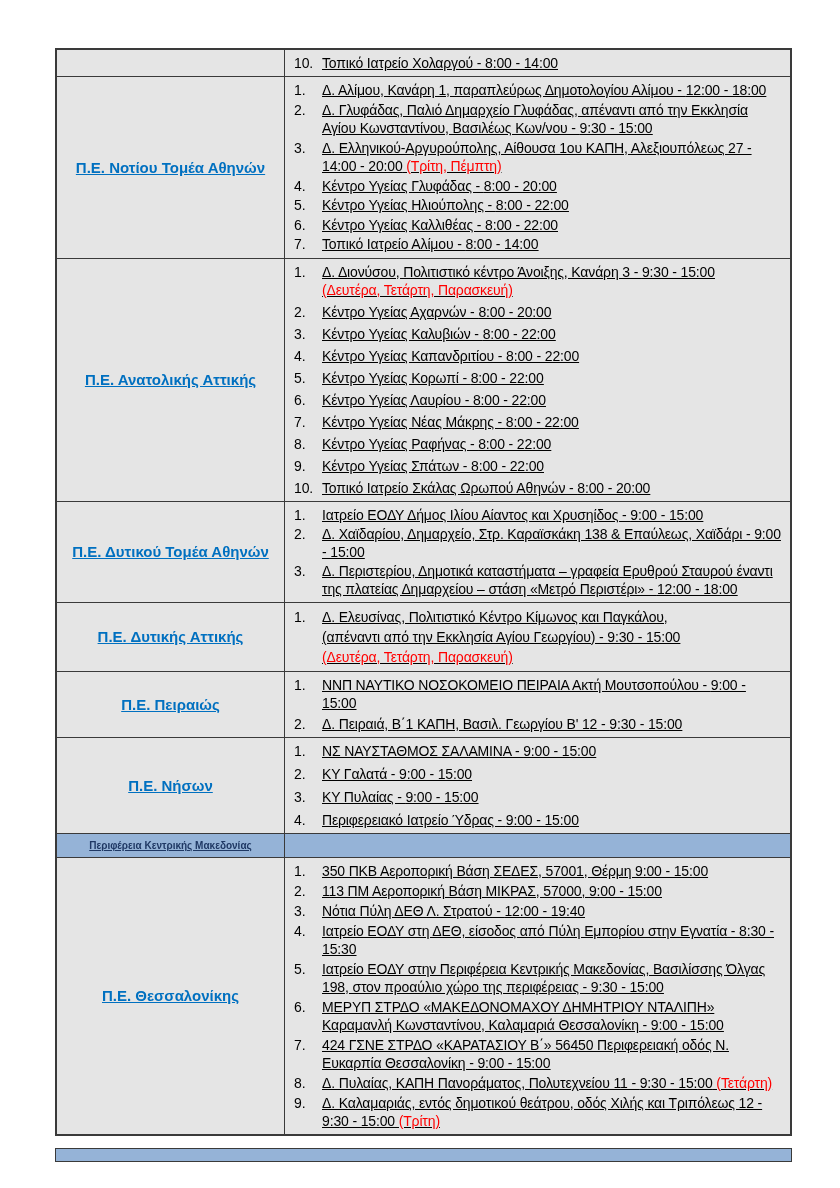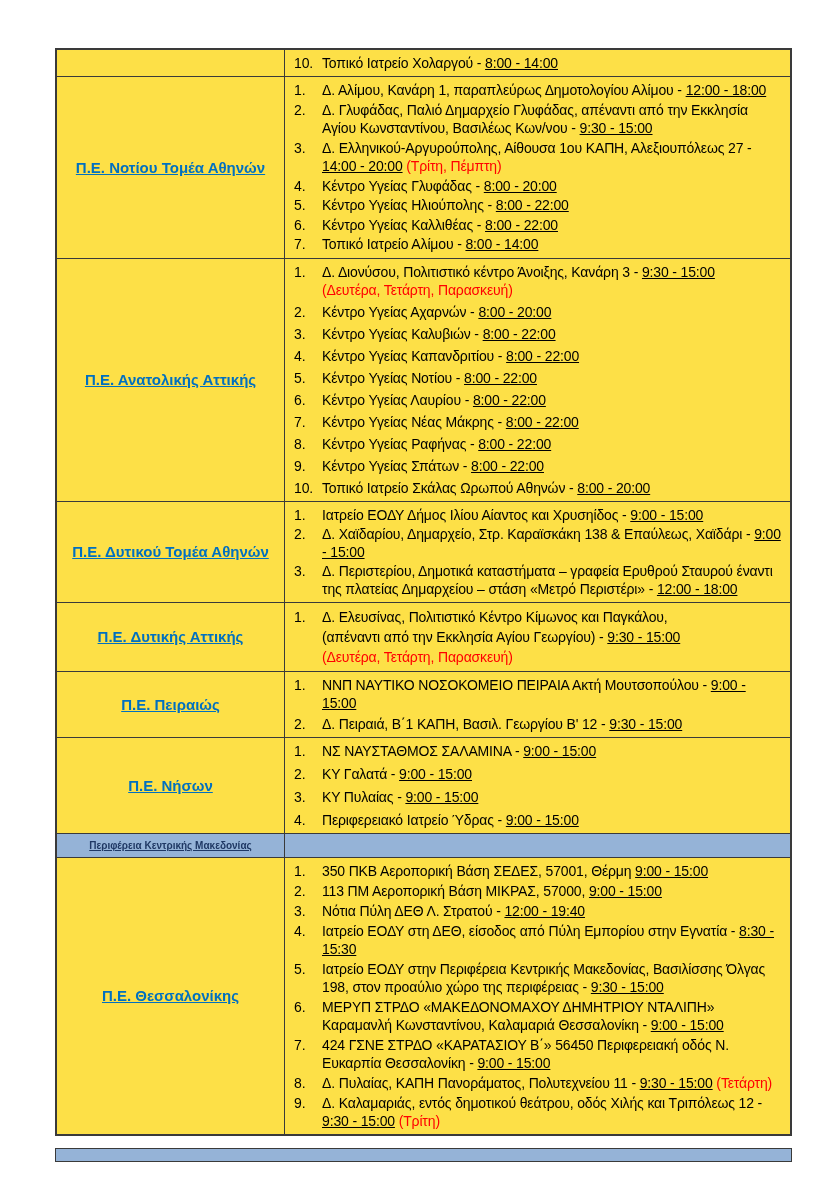--- a/index.html
+++ b/index.html
@@ -8,21 +8,21 @@
     width:840px;height:1188px;
     background:#ffffff;
     font-family:"Liberation Sans","DejaVu Sans",sans-serif;
     color:#000;
     overflow:hidden;
   }
   .doc-table{
     position:absolute;left:55px;top:48px;width:737px;
     border:2px solid #3a3a3a;
     box-sizing:border-box;
-    background:#fde047;
+    background:#e5e5e5;
   }
   .t-row{display:flex;border-top:1.5px solid #3a3a3a;}
   .t-row:first-child{border-top:none;}
   .cell-left{
     flex:0 0 228px;width:228px;box-sizing:border-box;
     border-right:1.5px solid #3a3a3a;
     display:flex;align-items:center;justify-content:center;
     text-align:center;padding:3px 8px;
   }
   .cell-right{
@@ -33,21 +33,21 @@
     color:#0070C0;font-weight:bold;font-size:15px;
     text-decoration:underline;cursor:pointer;line-height:19px;
   }
   .header-row .cell-left,.header-row .cell-right{background:#95B3D7;}
   .header-label{
     color:#1F3864;font-weight:bold;font-size:10px;
     text-decoration:underline;line-height:17px;cursor:pointer;
   }
   .item{display:flex;align-items:flex-start;font-size:14px;line-height:18px;letter-spacing:-0.15px;}
   .item-num{flex:0 0 28px;width:28px;}
-  .item-text{flex:1 1 auto;}
+  .item-text{flex:1 1 auto;text-decoration:underline;}
   .seg-time{text-decoration:underline;}
   .seg-red{color:#FF0000;}
   
   .sec-1 .item{margin-bottom:1px;line-height:18.5px;}
   .sec-2 .item{margin-bottom:4px;}
   .sec-3 .item{margin-bottom:1px;}
   .sec-4 .item{line-height:20px;}
   .sec-5 .item{margin-bottom:3px;}
   .sec-6 .item{margin-bottom:5px;}
   .sec-8 .item{margin-bottom:2px;}
@@ -123,21 +123,21 @@
           <div class="item">
             <span class="item-num">3.</span>
             <div class="item-text"><span class="seg-plain">Κέντρο Υγείας Καλυβιών - </span><span class="seg-time">8:00 - 22:00</span></div>
           </div>
           <div class="item">
             <span class="item-num">4.</span>
             <div class="item-text"><span class="seg-plain">Κέντρο Υγείας Καπανδριτίου - </span><span class="seg-time">8:00 - 22:00</span></div>
           </div>
           <div class="item">
             <span class="item-num">5.</span>
-            <div class="item-text"><span class="seg-plain">Κέντρο Υγείας Νοτίου - </span><span class="seg-time">8:00 - 22:00</span></div>
+            <div class="item-text"><span class="seg-plain">Κέντρο Υγείας Κορωπί - </span><span class="seg-time">8:00 - 22:00</span></div>
           </div>
           <div class="item">
             <span class="item-num">6.</span>
             <div class="item-text"><span class="seg-plain">Κέντρο Υγείας Λαυρίου - </span><span class="seg-time">8:00 - 22:00</span></div>
           </div>
           <div class="item">
             <span class="item-num">7.</span>
             <div class="item-text"><span class="seg-plain">Κέντρο Υγείας Νέας Μάκρης - </span><span class="seg-time">8:00 - 22:00</span></div>
           </div>
           <div class="item">

